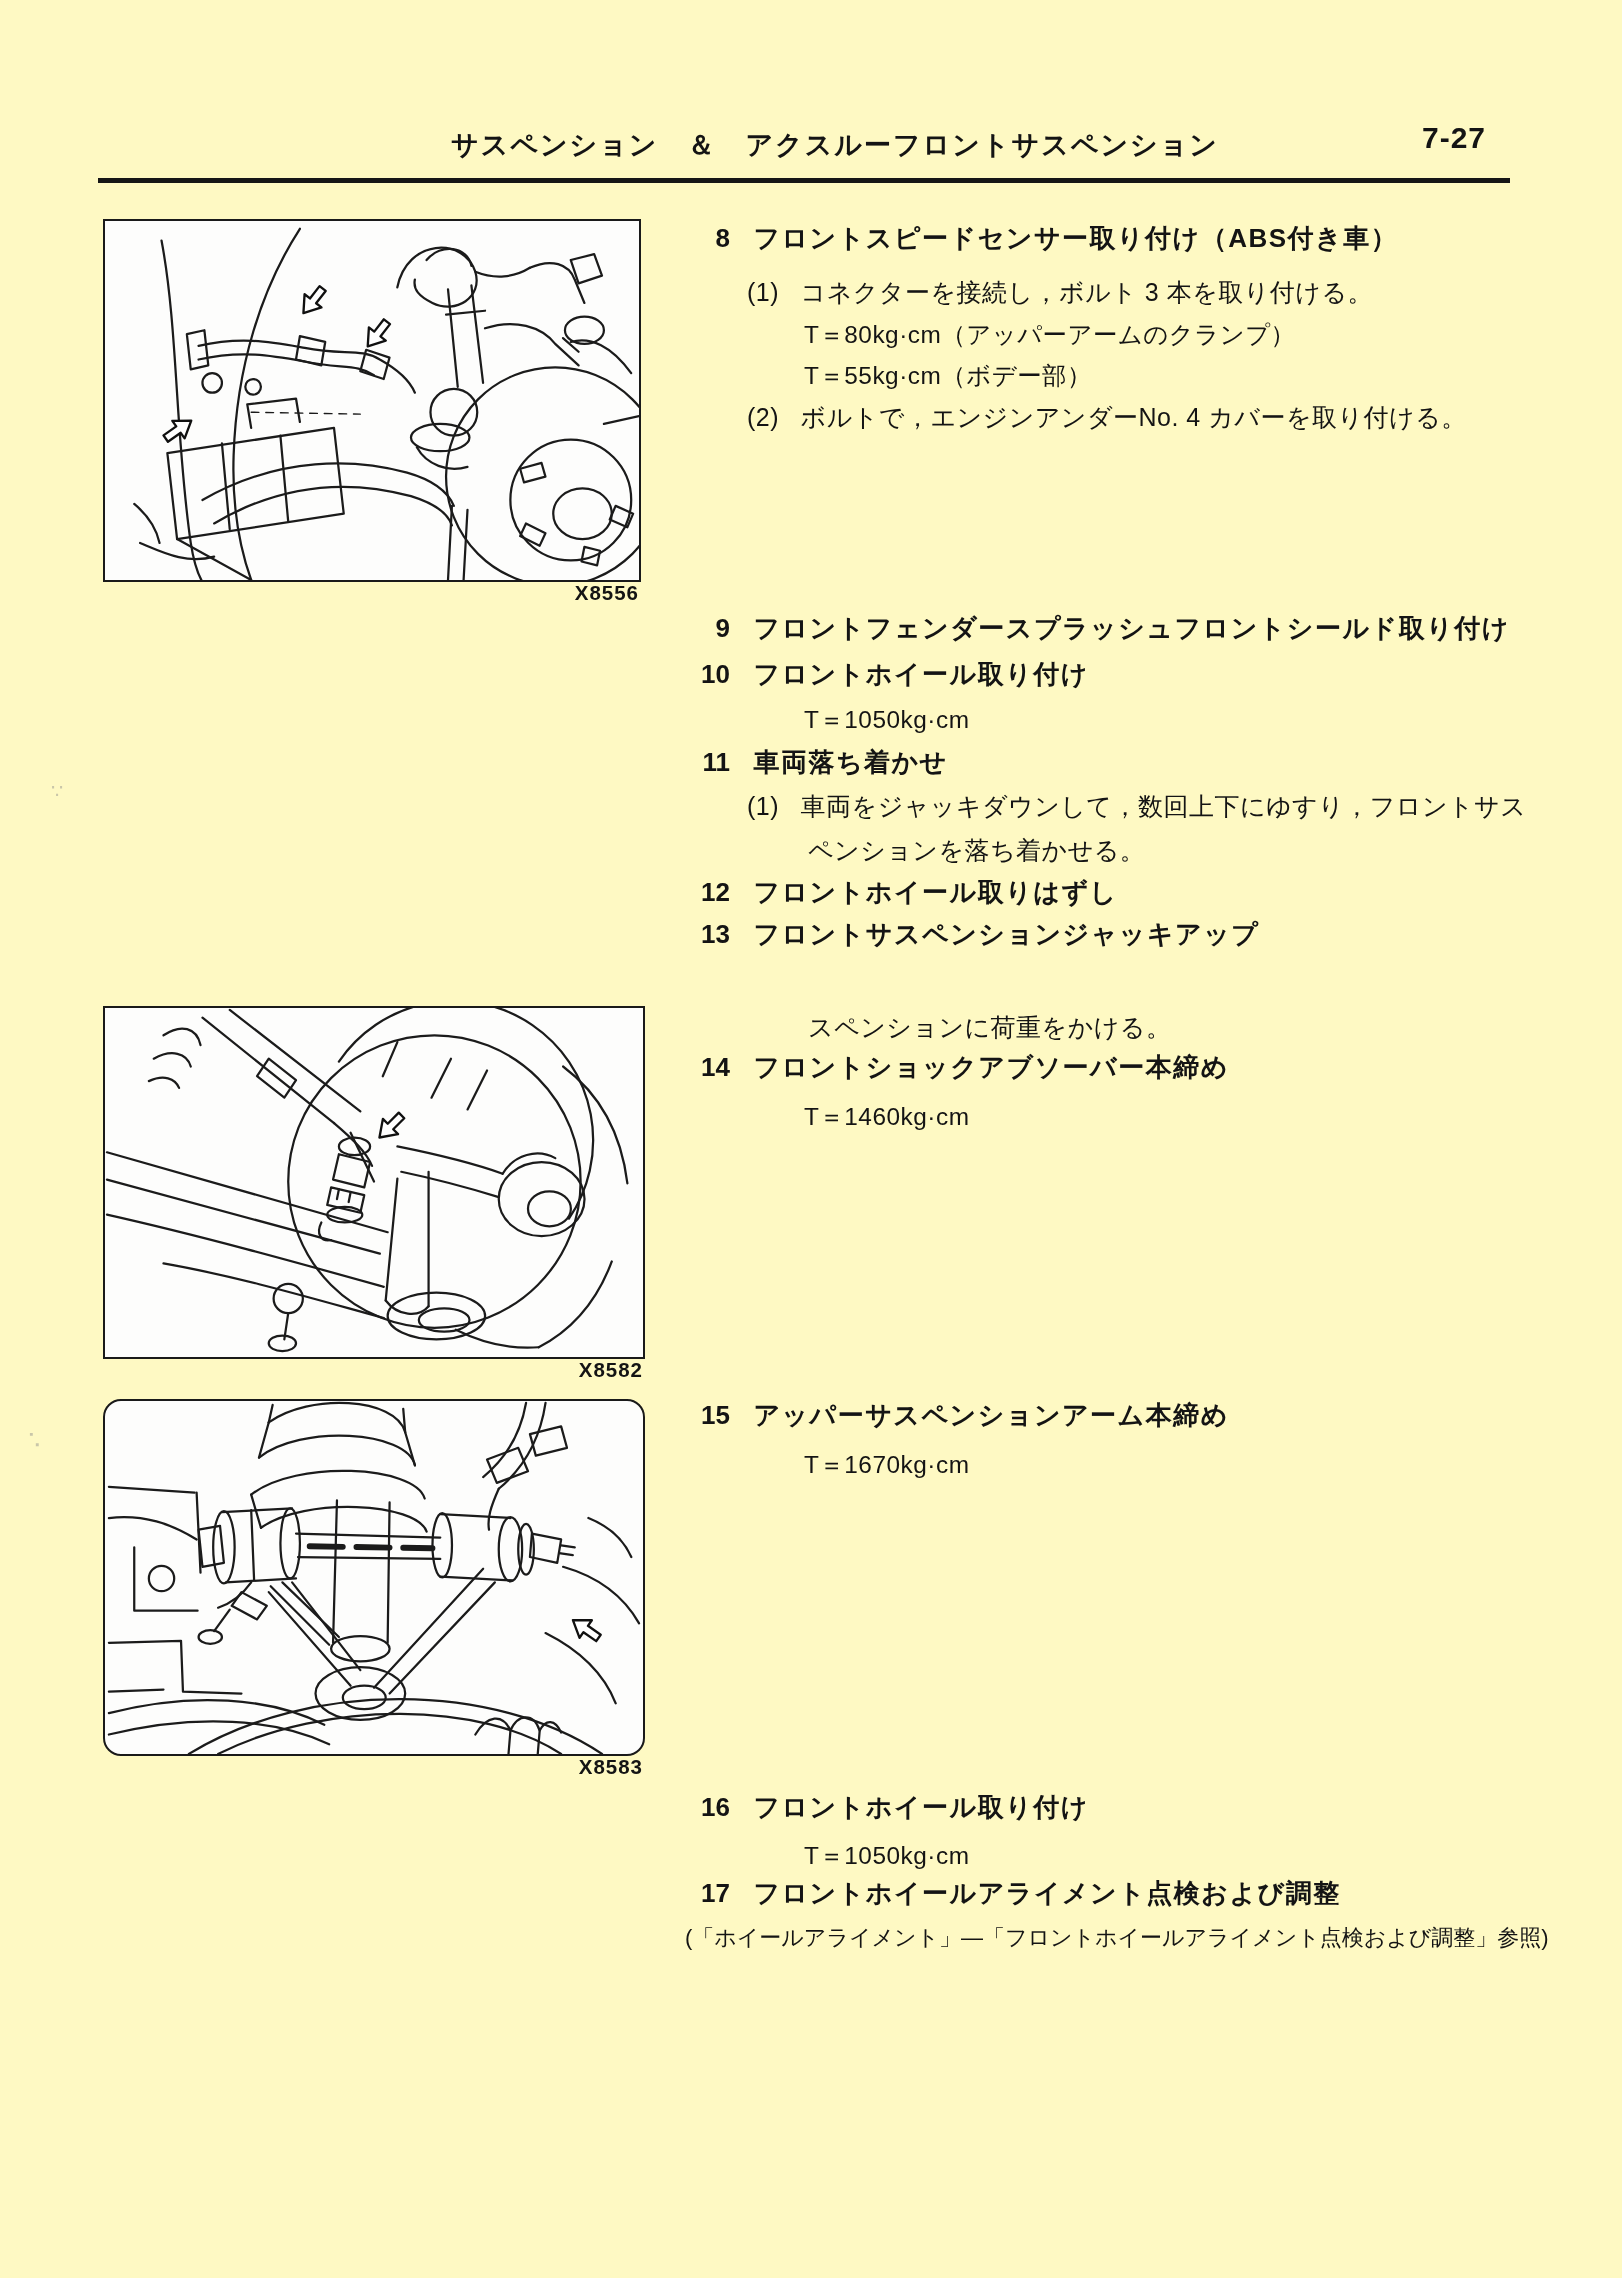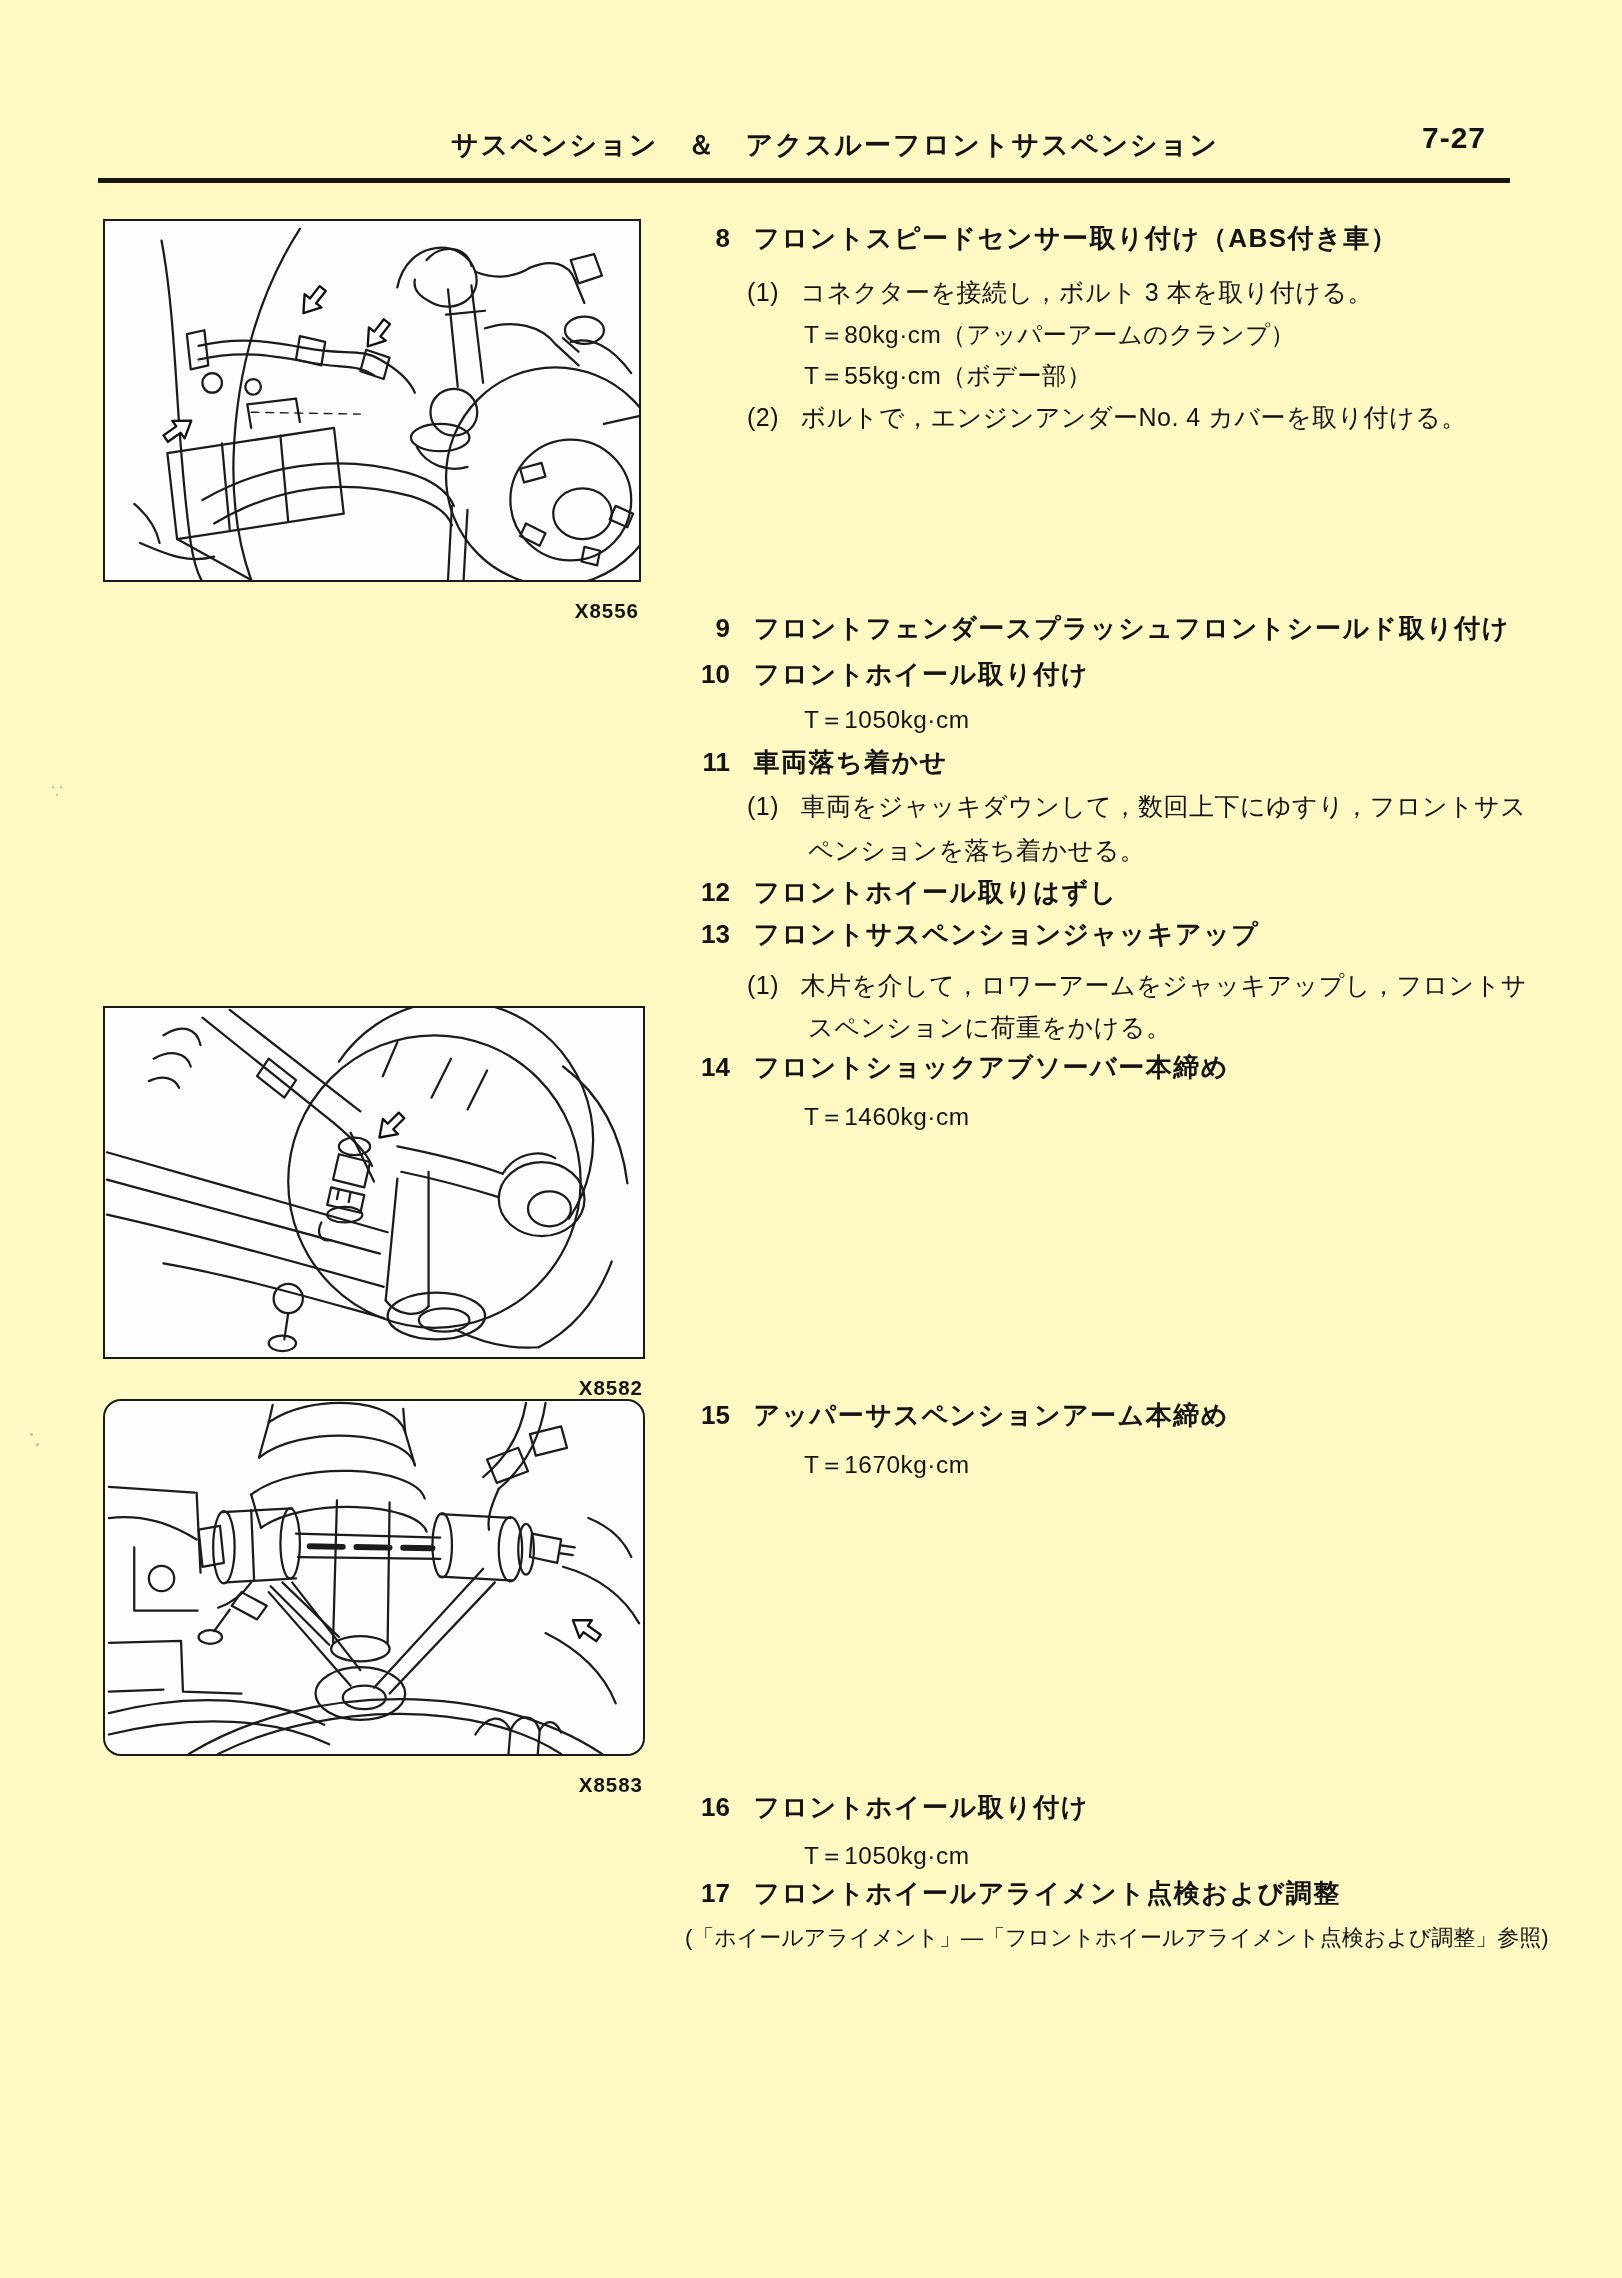--- a/index.html
+++ b/index.html
@@ -3,21 +3,21 @@
 <meta charset="utf-8">
 <style>
   html,body{margin:0;padding:0;background:#d9d9d6;}
   .page{position:relative;width:1623px;height:2278px;background:#fef9c3;
         font-family:"Liberation Sans","DejaVu Sans",sans-serif;color:#141414;overflow:hidden;}
   .hdr-title{position:absolute;left:451px;top:127px;font-size:27px;font-weight:bold;letter-spacing:2px;white-space:nowrap;}
   .hdr-page{position:absolute;left:1422px;top:121px;font-size:30px;font-weight:bold;letter-spacing:1px;}
   .hdr-rule{position:absolute;left:98px;top:178px;width:1412px;height:4.9px;background:#161616;}
   .fig{position:absolute;border:2.9px solid #1a1a1a;background:#fdfdfc;}
   .fig svg{display:block;width:100%;height:100%;}
-  .fig-label{position:absolute;right:0px;top:100%;margin-top:19px;font-size:20.5px;font-weight:bold;letter-spacing:1px;}
+  .fig-label{position:absolute;right:0px;top:100%;margin-top:1px;font-size:20.5px;font-weight:bold;letter-spacing:1px;}
   #fig1{left:103px;top:219px;width:534px;height:359px;}
   #fig2{left:103px;top:1006px;width:538px;height:349px;}
   #fig3{left:103px;top:1399px;width:538px;height:353px;border-radius:18px;}
   .line{position:absolute;white-space:nowrap;line-height:33px;}
   .step{left:683px;font-size:26px;font-weight:bold;letter-spacing:1.5px;}
   .step .no{display:inline-block;width:47px;text-align:right;margin-right:23.4px;letter-spacing:0;}
   .sub{left:747px;font-size:25px;letter-spacing:0.5px;}
   .sub .no{display:inline-block;margin-right:21.5px;}
   .torque{left:804px;font-size:24.4px;font-weight:normal;letter-spacing:0.5px;}
   .cont{left:808px;font-size:25px;letter-spacing:0.5px;}
@@ -243,23 +243,20 @@
   <div class="line sub" style="top:790px">
     <span class="no">(1)</span><span>車両をジャッキダウンして，数回上下にゆすり，フロントサス</span>
   </div>
   <div class="line cont" style="top:834px">ペンションを落ち着かせる。</div>
   <div class="line step" style="top:876px">
     <span class="no">12</span><span>フロントホイール取りはずし</span>
   </div>
   <div class="line step" style="top:918px">
     <span class="no">13</span><span>フロントサスペンションジャッキアップ</span>
   </div>
-  <div class="line sub" style="top:969px">
-    <span class="no">(1)</span><span>木片を介して，ロワーアームをジャッキアップし，フロントサ</span>
-  </div>
   <div class="line cont" style="top:1011px">スペンションに荷重をかける。</div>
   <div class="line step" style="top:1051px">
     <span class="no">14</span><span>フロントショックアブソーバー本締め</span>
   </div>
   <div class="line torque" style="top:1100px">T＝1460kg·cm</div>
 
   <div class="line step" style="top:1399px">
     <span class="no">15</span><span>アッパーサスペンションアーム本締め</span>
   </div>
   <div class="line torque" style="top:1448px">T＝1670kg·cm</div>

